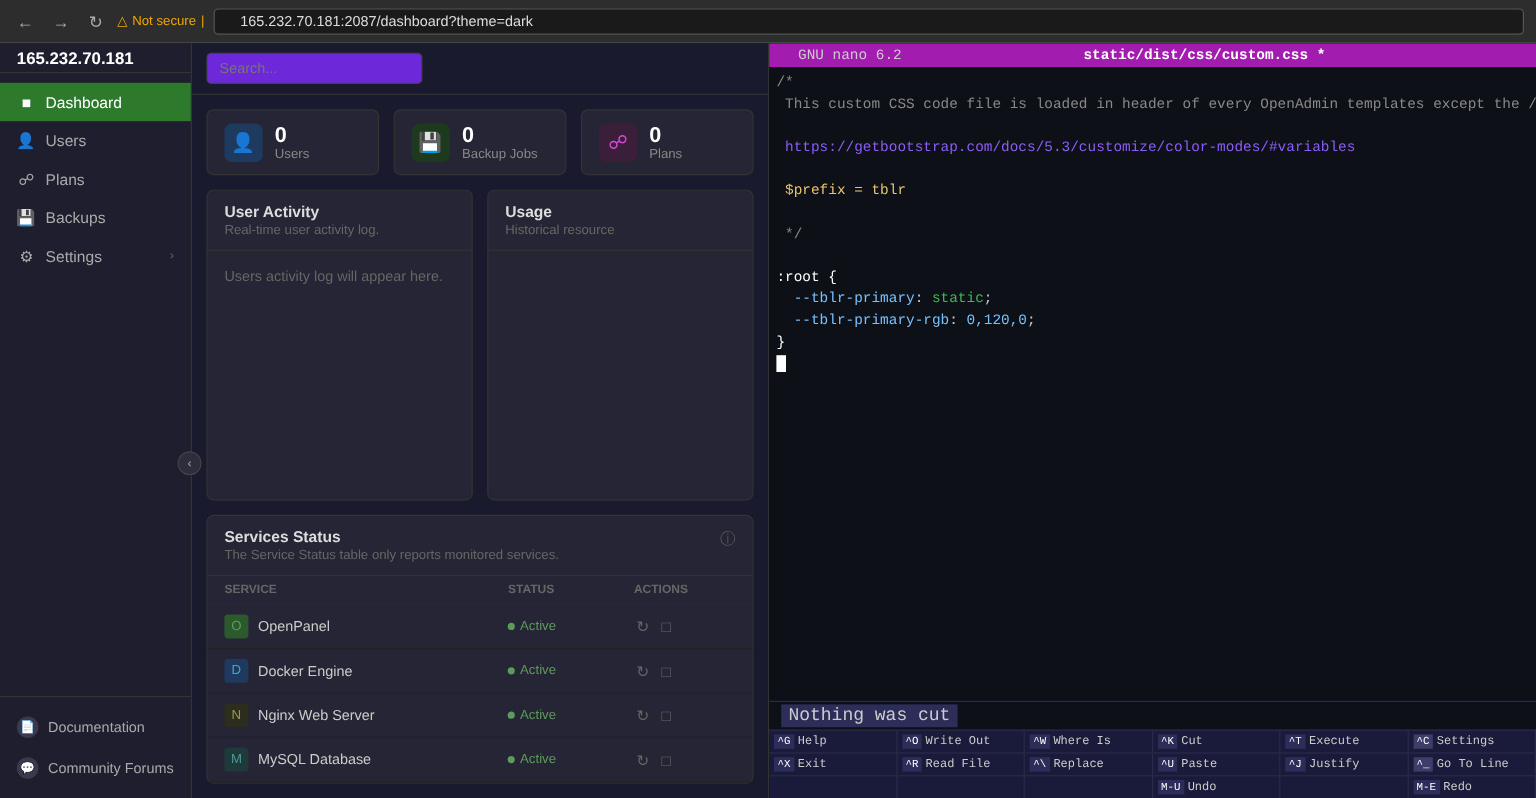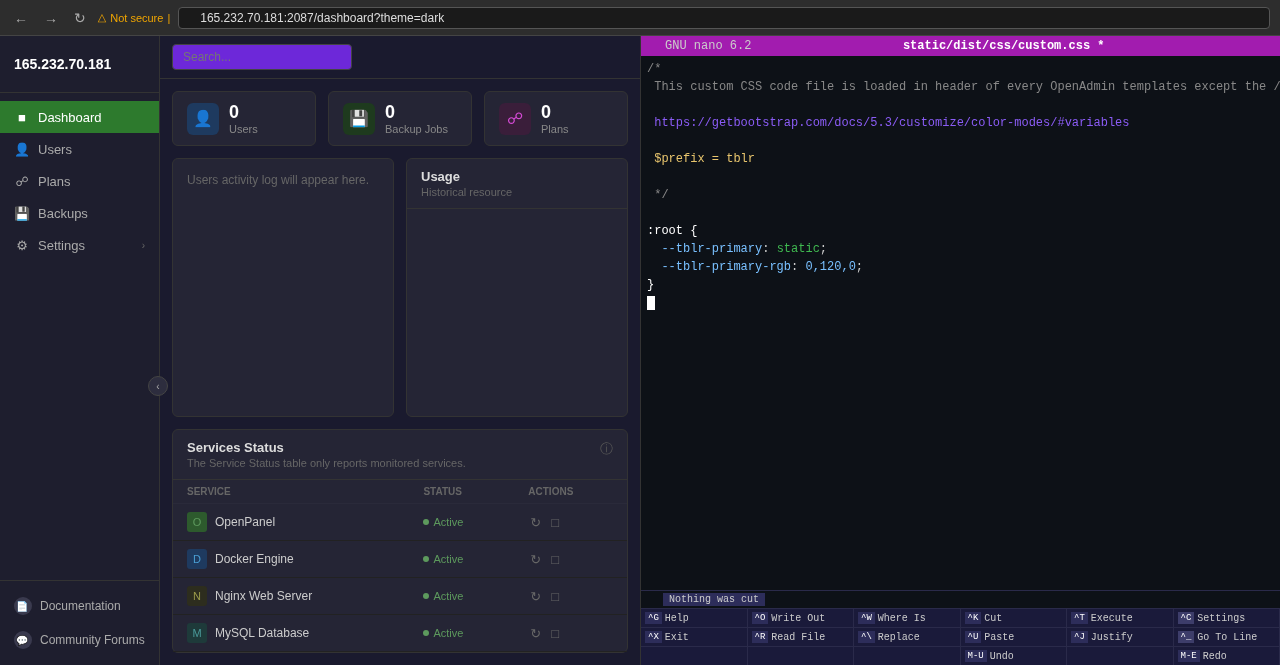--- a/index.html
+++ b/index.html
@@ -10,21 +10,21 @@
     .browser-nav-btn { background: none; border: none; color: #aaa; cursor: pointer; font-size: 14px; padding: 2px 4px; }
     .browser-nav-btn:disabled { color: #555; }
     .security-badge { display: flex; align-items: center; gap: 4px; color: #f0a500; font-size: 11px; }
     .address-bar { background: #1a1a1a; border: 1px solid #555; border-radius: 4px; color: #ddd; font-size: 12px; padding: 3px 21px; flex: 1; }
 
     
     .app-container { display: flex; flex: 1; overflow: hidden; }
 
     
     .sidebar { width: 160px; background: #1e1e2e; flex-shrink: 0; display: flex; flex-direction: column; border-right: 1px solid #333; }
-    .sidebar-logo { padding: 20px 14px; font-size: 14px; font-weight: bold; color: #fff; border-bottom: 1px solid #333; }
+    .sidebar-logo { padding: 4px 14px; font-size: 14px; font-weight: bold; color: #fff; border-bottom: 1px solid #333; }
     .sidebar-nav { flex: 1; padding: 8px 0; }
     .sidebar-item { display: flex; align-items: center; gap: 8px; padding: 8px 14px; cursor: pointer; color: #aaa; font-size: 13px; }
     .sidebar-item.active { background: #2d7a2d; color: #fff; }
     .sidebar-item .icon { width: 16px; height: 16px; display: flex; align-items: center; justify-content: center; font-size: 13px; }
     .sidebar-item.has-arrow { justify-content: space-between; }
     .sidebar-item .arrow { font-size: 10px; color: #666; }
     .sidebar-footer { border-top: 1px solid #333; padding: 8px 0; }
     .sidebar-footer-item { display: flex; align-items: center; gap: 8px; padding: 8px 14px; cursor: pointer; color: #aaa; font-size: 12px; }
     .sidebar-footer-icon { width: 18px; height: 18px; border-radius: 50%; background: #3a3a4e; display: flex; align-items: center; justify-content: center; font-size: 10px; }
     .collapse-btn { position: absolute; left: 148px; top: 340px; background: #2d2d3e; border: 1px solid #444; border-radius: 50%; width: 20px; height: 20px; display: flex; align-items: center; justify-content: center; cursor: pointer; color: #aaa; font-size: 10px; z-index: 10; }
@@ -83,21 +83,21 @@
     .nano-content .var { color: #e8c56d; }
     .nano-content .selector { color: #fff; }
     .nano-content .property { color: #79c0ff; }
     .nano-content .value-green { color: #3fb950; }
     .nano-content .value-nums { color: #79c0ff; }
     .nano-content .punctuation { color: #ccc; }
     .nano-cursor { display: inline-block; width: 8px; height: 14px; background: #fff; vertical-align: text-bottom; animation: blink 1s infinite; }
     @keyframes blink { 0%,100%{opacity:1} 50%{opacity:0} }
     .nano-line { white-space: pre; }
     .nano-footer { background: #1a1a3a; flex-shrink: 0; }
-    .nano-status { background: #0d1117; padding: 2px 22px; font-family: 'Courier New', monospace; font-size: 10px; color: #ccc; border-top: 1px solid #2a2a4a; }
+    .nano-status { background: #0d1117; padding: 2px 10px; font-family: 'Courier New', monospace; font-size: 15px; color: #ccc; border-top: 1px solid #2a2a4a; }
     .nano-status-badge { background: #2d2d5a; display: inline-block; padding: 1px 6px; }
     .nano-shortcuts { display: grid; grid-template-columns: repeat(6, 1fr); background: #1a1a3a; }
     .shortcut { padding: 3px 4px; font-family: 'Courier New', monospace; font-size: 10px; display: flex; align-items: center; gap: 3px; border-right: 1px solid #2a2a4a; border-top: 1px solid #2a2a4a; }
     .shortcut .key { background: #2d2d5a; color: #fff; padding: 1px 3px; font-size: 9px; white-space: nowrap; }
     .shortcut .desc { color: #ccc; font-size: 10px; }
     .shortcut.highlight .key { background: #3d3d6a; }
   </style>
 </head>
 <body>
 
@@ -181,20 +181,24 @@
         <div class="stat-icon plans">☍</div>
         <div class="stat-info">
           <div class="count">0</div>
           <div class="label">Plans</div>
         </div>
       </div>
     </div>
 
     <div class="panels-row">
       <div class="panel panel-left">
+        <div class="panel-header">
+          <div class="panel-title">User Activity</div>
+          <div class="panel-subtitle">Real-time user activity log.</div>
+        </div>
         <div class="panel-body">
           <span>Users activity log will appear here.</span>
         </div>
       </div>
       <div class="panel panel-right">
         <div class="panel-header">
           <div class="panel-title">Usage</div>
           <div class="panel-subtitle">Historical resource</div>
         </div>
         <div class="panel-body"></div>

